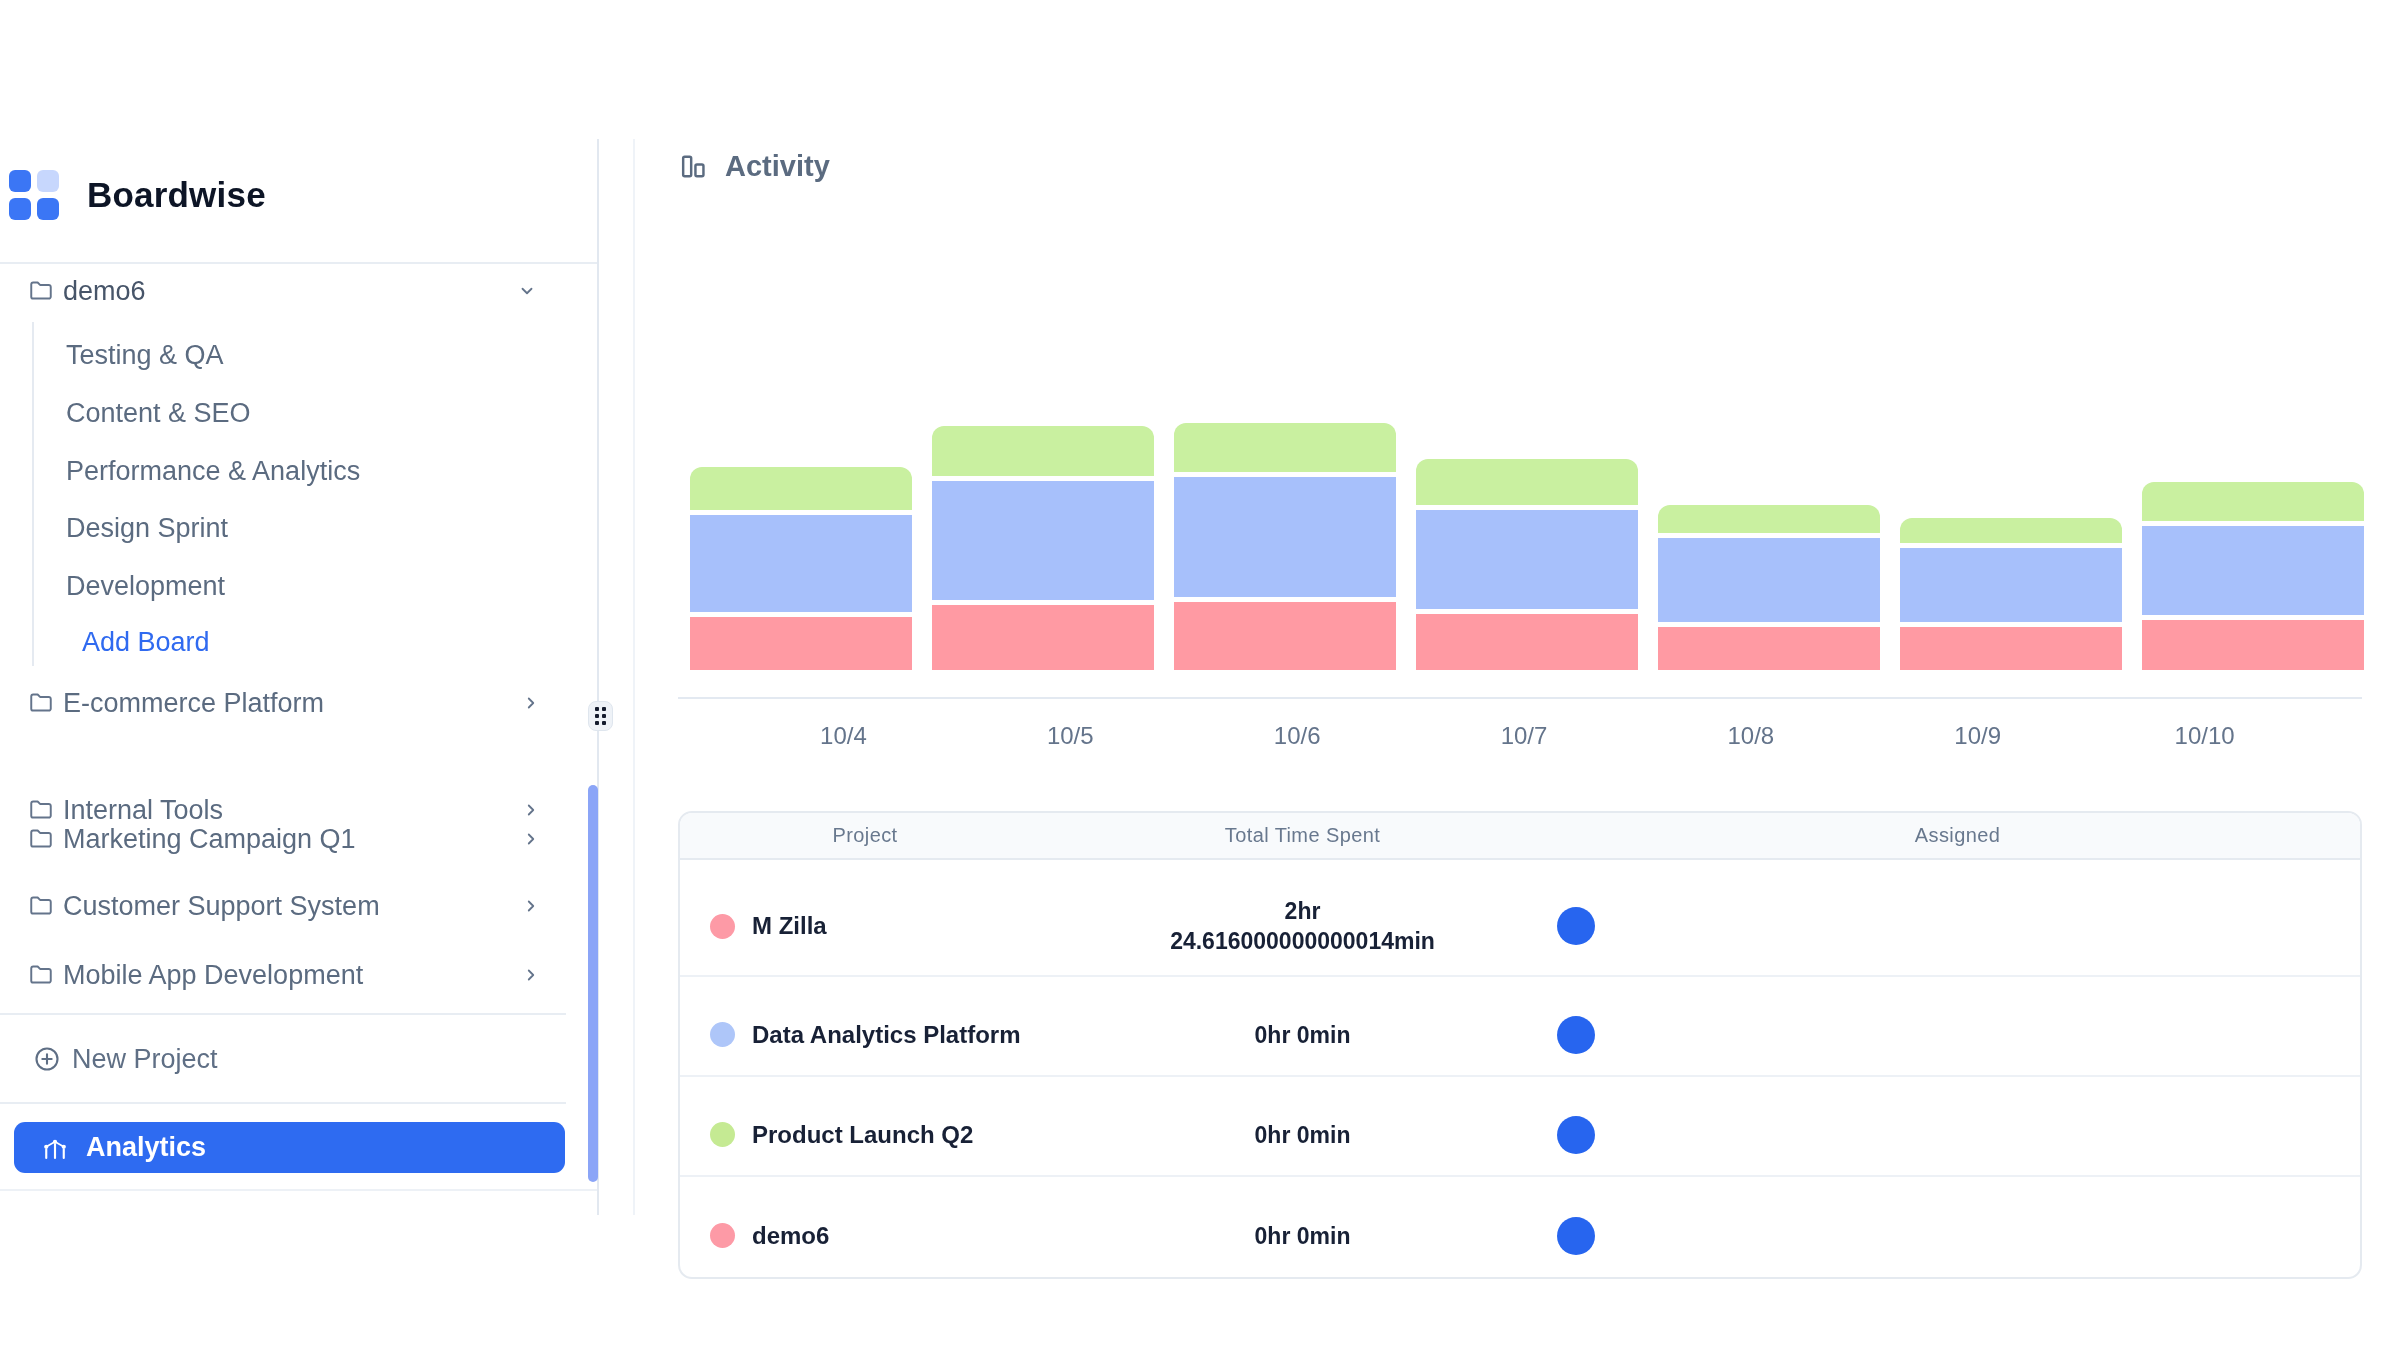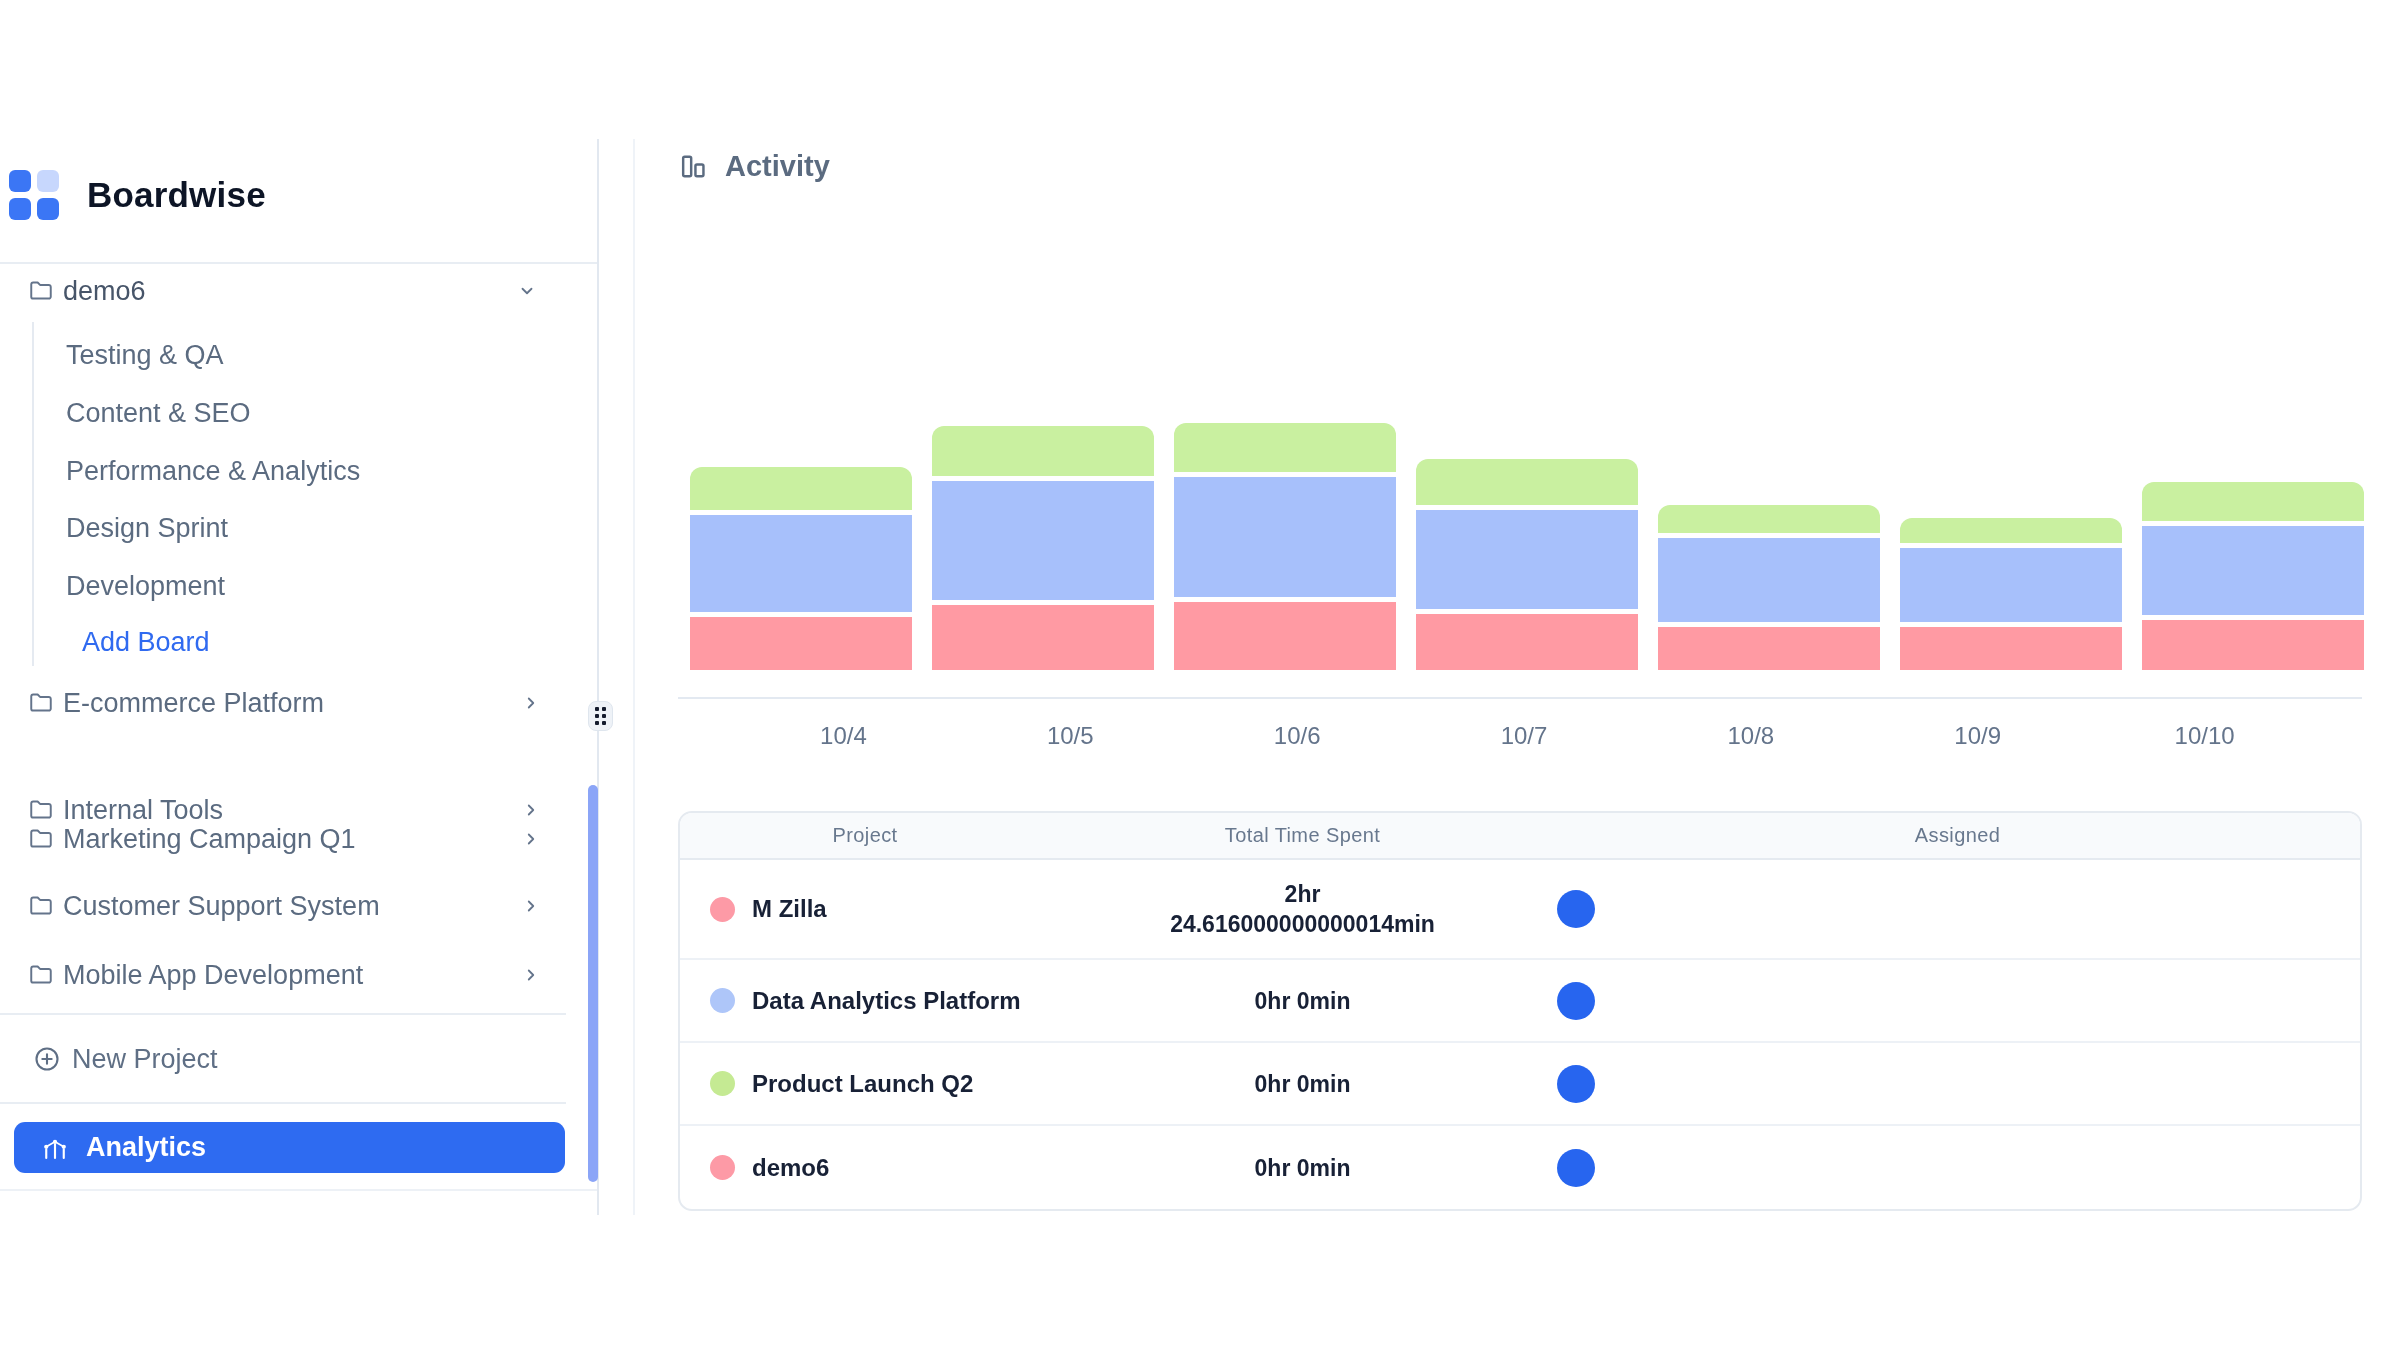--- a/index.html
+++ b/index.html
@@ -62,21 +62,21 @@
   .seg.green { border-radius:12px 12px 0 0; }
   .baseline { left:678px; top:697px; width:1684px; height:2px; background:#e3e9f1; }
   .xlabels { left:730px; top:722px; width:1588px; display:flex; }
   .xlabels div { flex:1; text-align:center; font-size:24px; color:#64748b; }
 
   .tbl { left:678px; top:811px; width:1684px; background:#fff;
          border:2px solid #e5eaf0; border-radius:14px; overflow:hidden; }
   .trow { display:grid; grid-template-columns:370px 505px 1fr; align-items:center; }
   .thead { height:47px; background:#f8fafc; border-bottom:2px solid #e5eaf0; }
   .thead div { text-align:center; font-size:20px; color:#68788e; font-weight:500; letter-spacing:.4px; }
-  .tbody-row { border-bottom:2px solid #edf1f6; }
+  .tbody-row { border-bottom:2px solid #edf1f6;margin-top:17px; }
   .tbody-row:last-child { border-bottom:none; }
   .cell-project { display:flex; align-items:center; padding-left:30px; gap:17px; }
   .dot { width:25px; height:25px; border-radius:50%; flex:0 0 auto; }
   .pname { font-size:24px; font-weight:600; color:#182136; }
   .cell-time { text-align:center; font-size:23px; font-weight:600; color:#182136; line-height:30px; }
   .cell-assigned { display:flex; align-items:center; padding-left:2px; }
   .avatar { width:38px; height:38px; border-radius:50%; background:#2765ef; }
 </style>
 </head>
 <body>

